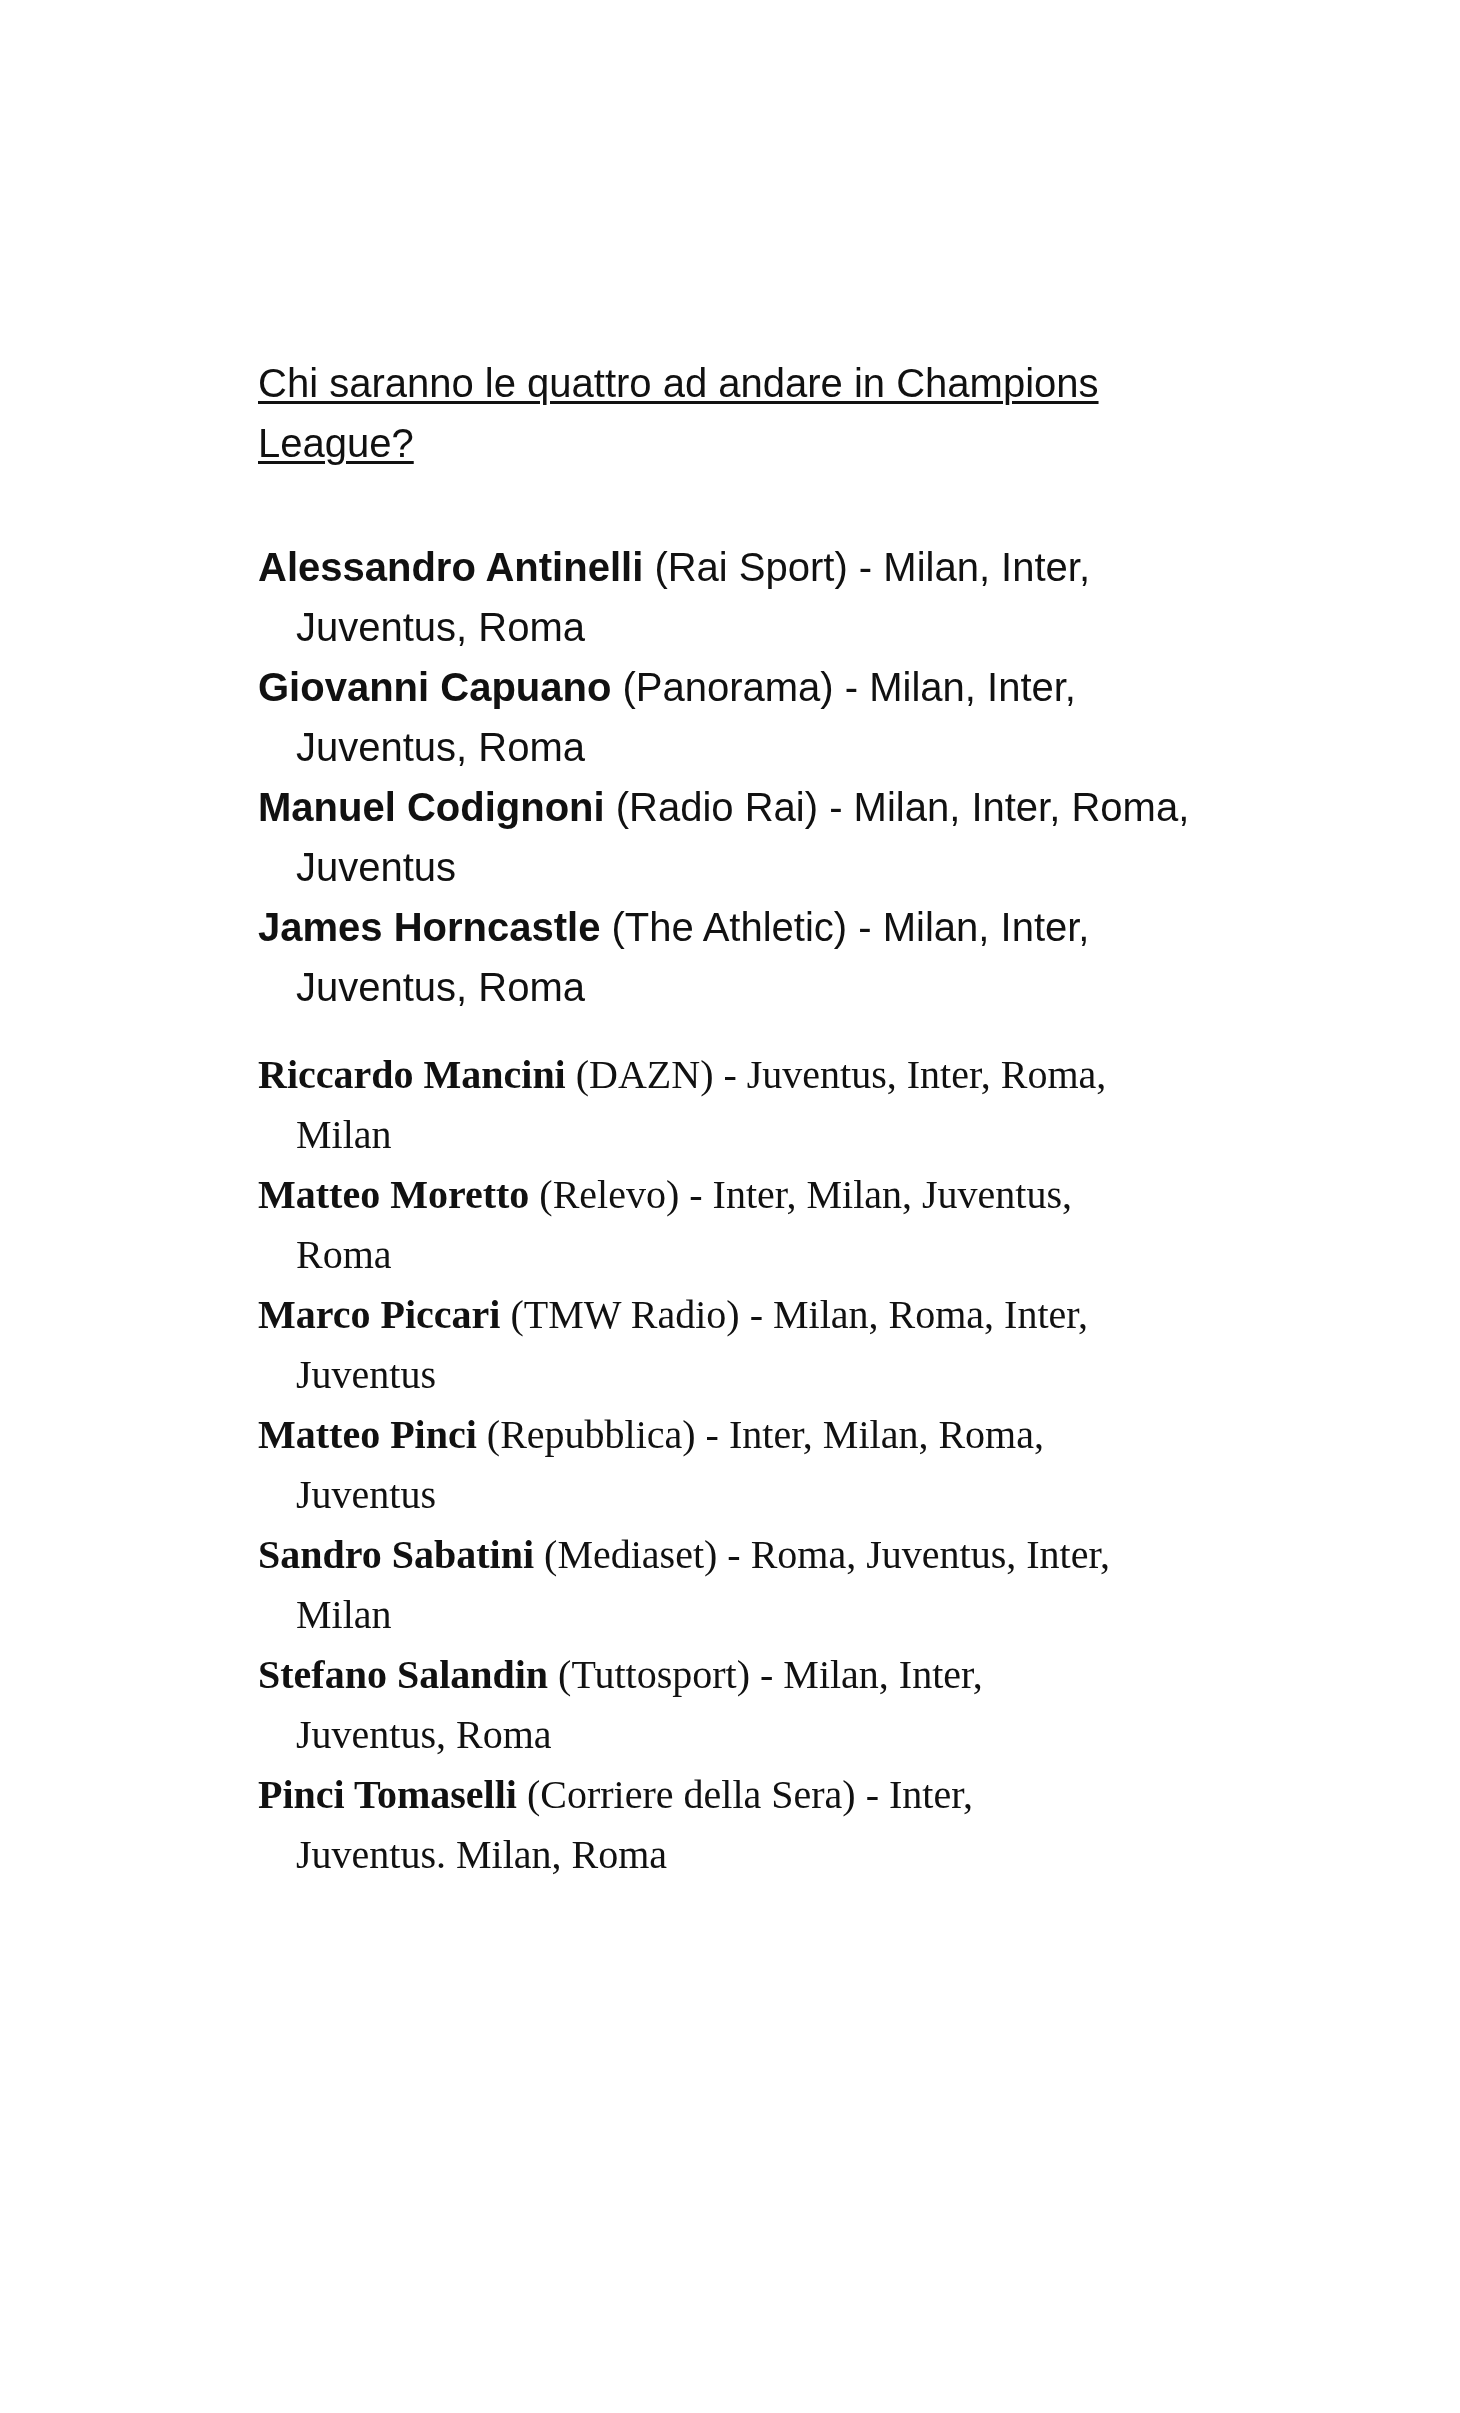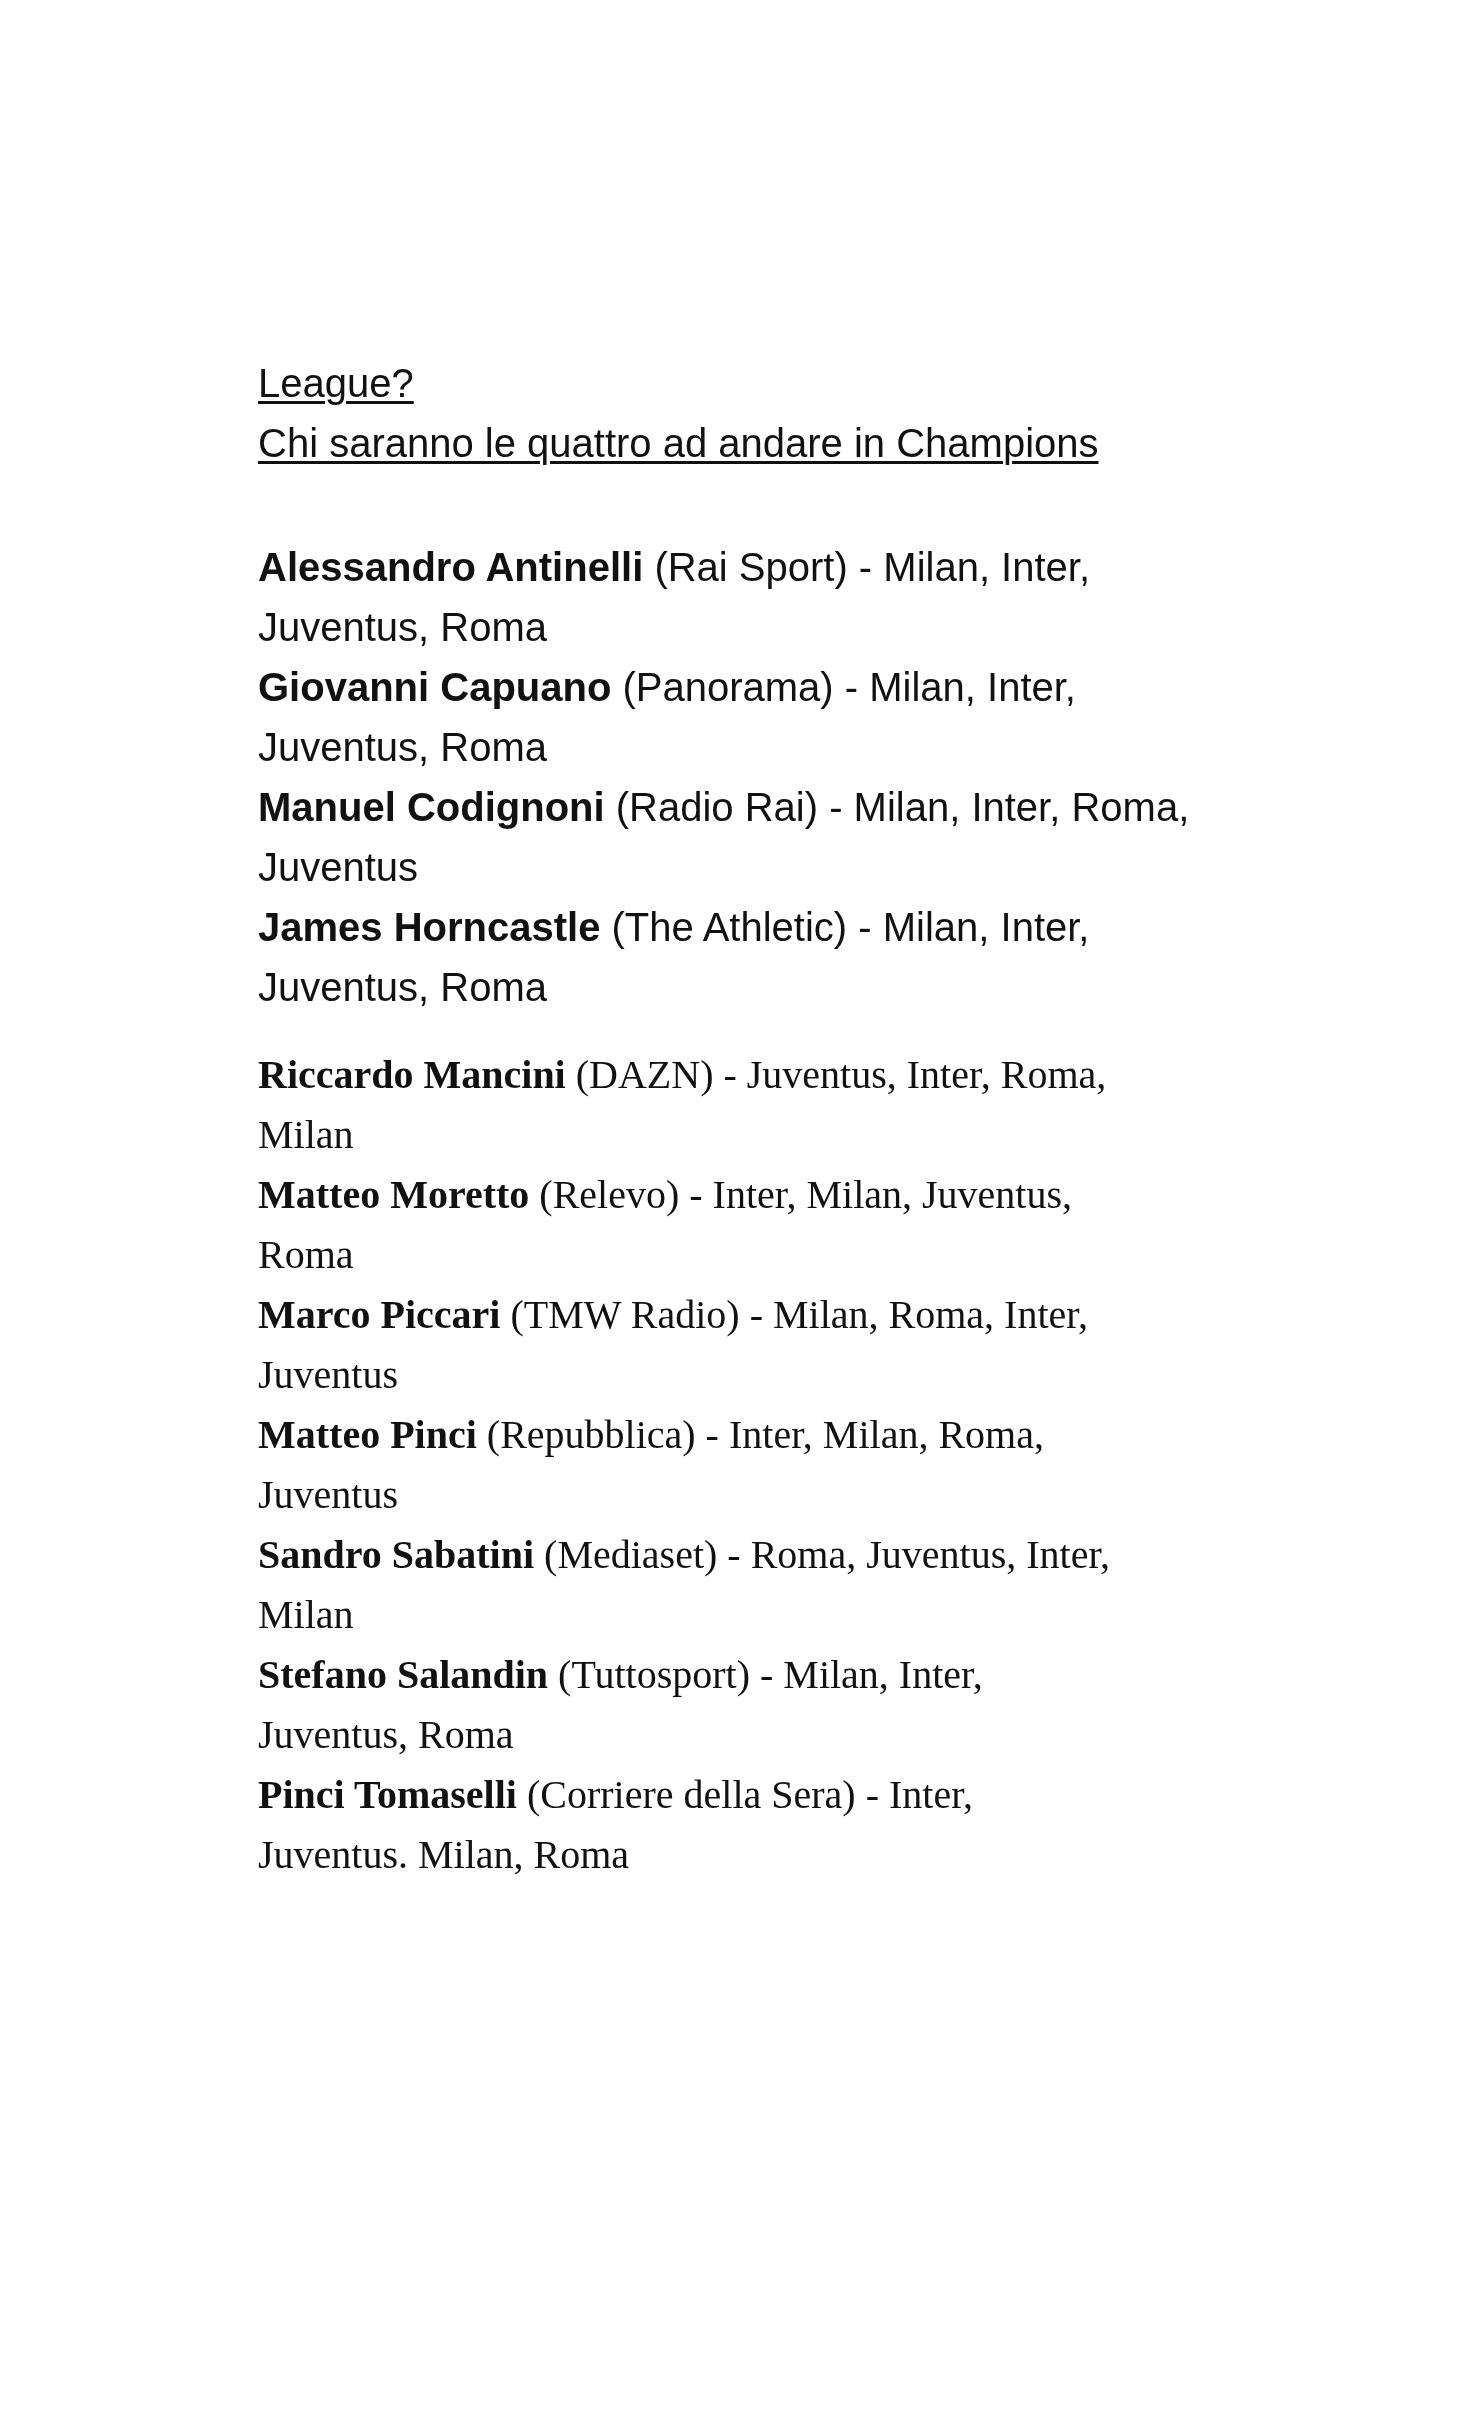--- a/index.html
+++ b/index.html
@@ -33,31 +33,31 @@
     text-decoration-thickness: 3px;
     text-underline-offset: 4px;
   }
   .group { margin: 0; }
   .group.gap-above { margin-top: 28px; font-family: Liberation Serif, serif; }
   p.entry {
     margin: 0;
     white-space: nowrap; 
   }
   .entry .l1 { display: block; }
-  .entry .l2 { display: block; }
+  .entry .l2 { display: block; margin-left: 38px; }
   .entry strong { font-weight: 700; }
 </style>
 </head>
 <body>
 
 <div class="content">
 
   <p class="question-title">
+    <span class="tline">Chi saranno le quattro ad andare in Champions</span>
     <span class="tline">League?</span>
-    <span class="tline">Chi saranno le quattro ad andare in Champions</span>
   </p>
 
   <div class="group">
     <p class="entry">
         <span class="l1"><strong>Alessandro Antinelli</strong><span> (Rai Sport) - Milan, Inter,</span></span>
         <span class="l2">Juventus, Roma</span>
       </p>
     <p class="entry">
         <span class="l1"><strong>Giovanni Capuano</strong><span> (Panorama) - Milan, Inter,</span></span>
         <span class="l2">Juventus, Roma</span>

